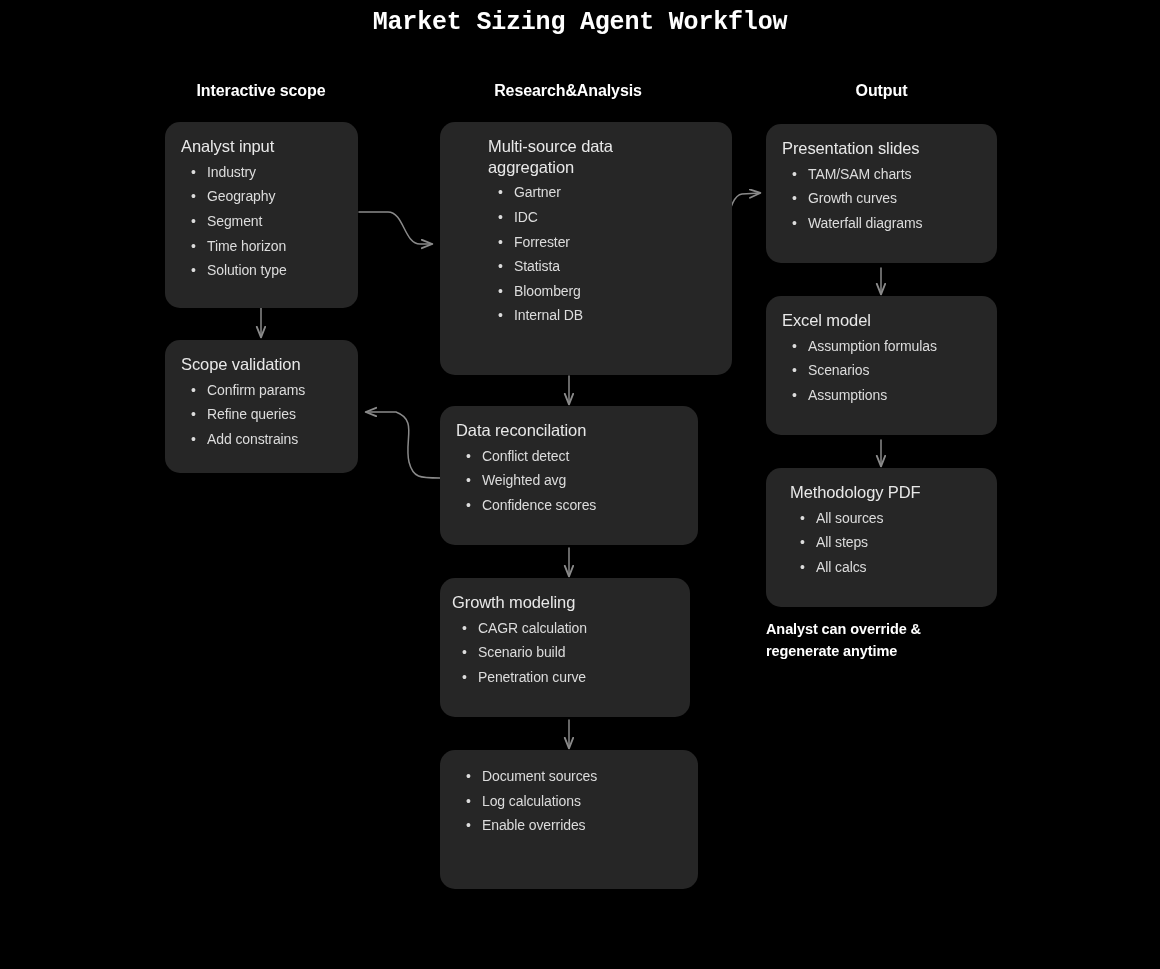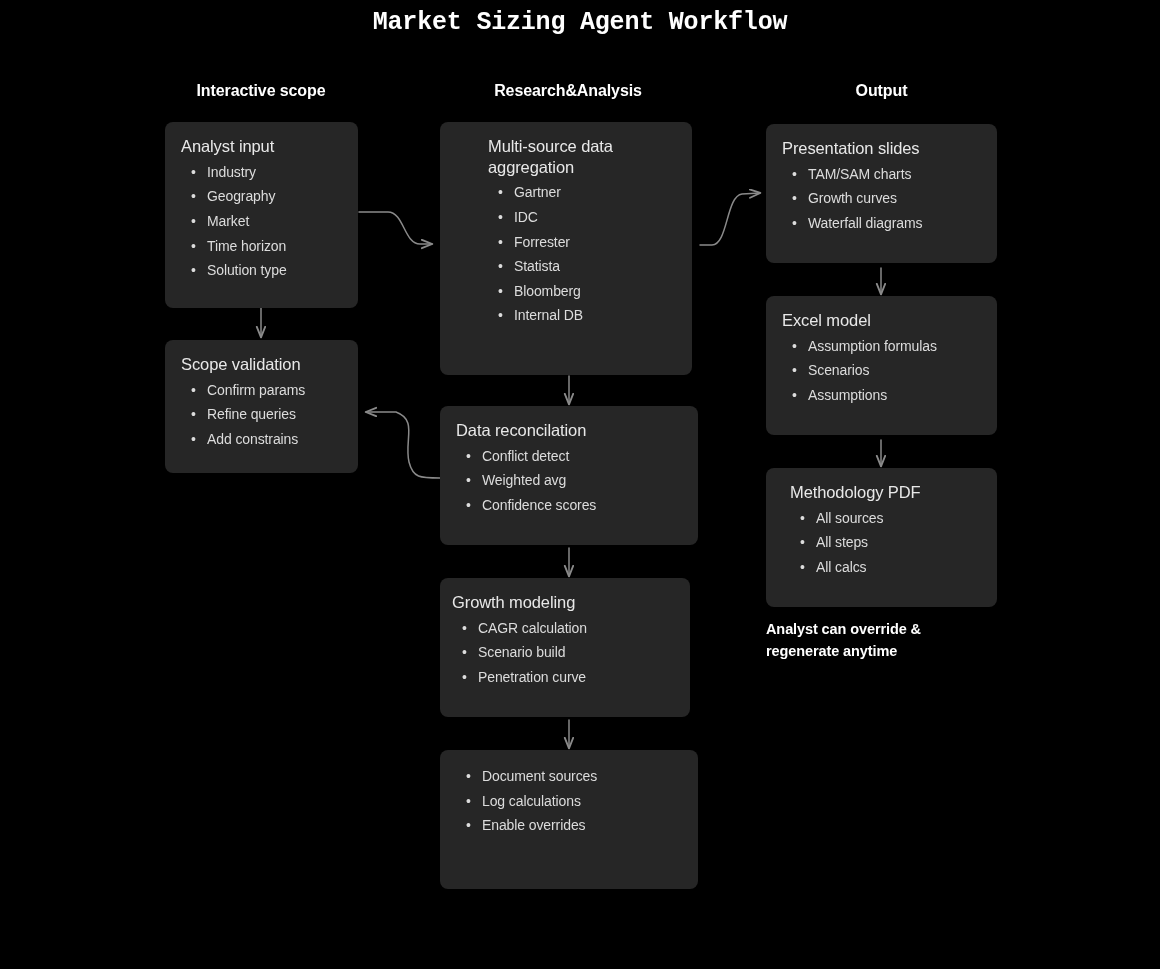--- a/index.html
+++ b/index.html
@@ -32,21 +32,21 @@
     text-align:center;
     top:82px;
   }
   .ch-left{left:161px;width:200px;}
   .ch-mid{left:439px;width:258px;}
   .ch-right{left:766px;width:231px;}
 
   .node{
     position:absolute;
     background:#262626;
-    border-radius:8px;
+    border-radius:15px;
     box-sizing:border-box;
     padding:14px 16px 15px 16px;
   }
   .node .n-title{
     color:#e8e8e8;
     font-size:16.5px;
     line-height:1.25;
     font-weight:400;
     margin:0 0 3px 0;
     letter-spacing:-0.1px;
@@ -127,36 +127,36 @@
 
       <path d="M881,440 L881,466" marker-end="url(#ah)"></path>
     </g>
   </svg>
 
   <div class="node" style="left:165px;top:122px;width:193px;height:186px;">
     <div class="n-title">Analyst input</div>
     <ul>
       <li>Industry</li>
       <li>Geography</li>
-      <li>Market</li>
+      <li>Segment</li>
       <li>Time horizon</li>
       <li>Solution type</li>
     </ul>
   </div>
 
   <div class="node" style="left:165px;top:340px;width:193px;height:133px;">
     <div class="n-title">Scope validation</div>
     <ul>
       <li>Confirm params</li>
       <li>Refine queries</li>
       <li>Add constrains</li>
     </ul>
   </div>
 
-  <div class="node" style="left:440px;top:122px;width:252px;height:253px;padding-left:48px;">
+  <div class="node" style="left:440px;top:122px;width:292px;height:253px;padding-left:48px;">
     <div class="n-title" style="max-width:150px;">Multi-source data aggregation</div>
     <ul>
       <li>Gartner</li>
       <li>IDC</li>
       <li>Forrester</li>
       <li>Statista</li>
       <li>Bloomberg</li>
       <li>Internal DB</li>
     </ul>
   </div>

